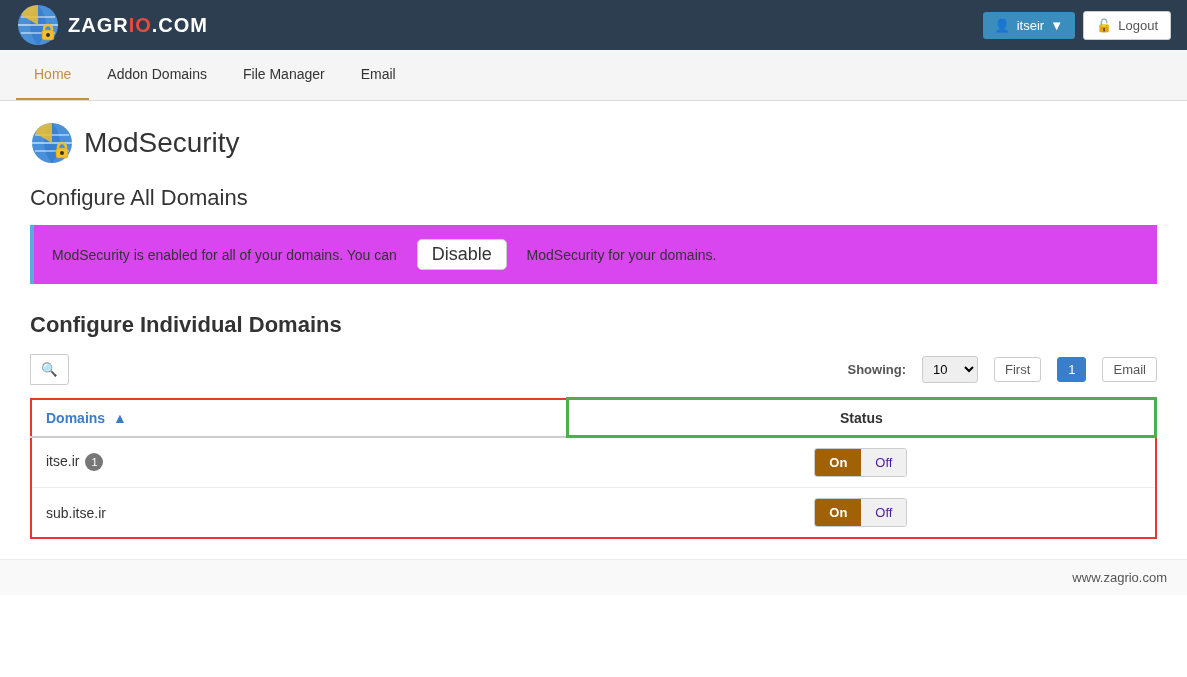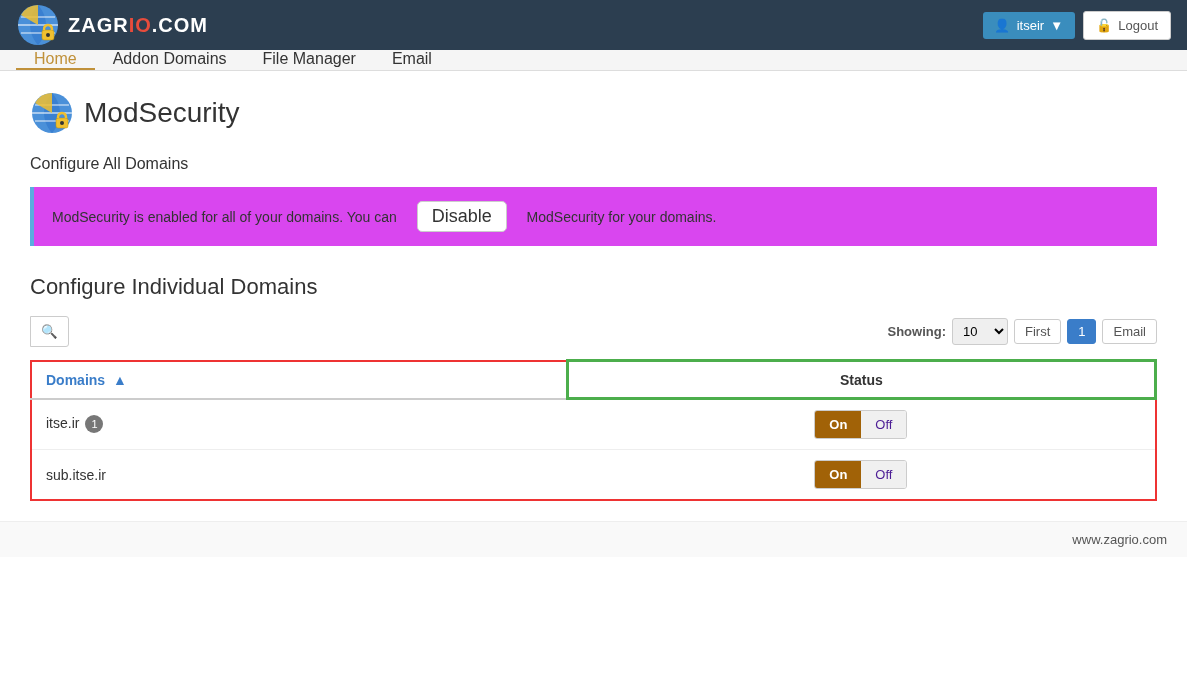--- a/index.html
+++ b/index.html
@@ -62,24 +62,24 @@
     
     .sec-nav {
       background: #f5f5f5;
       border-bottom: 1px solid #ddd;
       padding: 0 16px;
       display: flex;
       gap: 0;
     }
     .sec-nav a {
       display: inline-block;
-      padding: 0 18px;
+      padding: 16px 18px;
       text-decoration: none;
       color: #333;
-      font-size: 16px;
+      font-size: 14px;
       border-bottom: 2px solid transparent;
     }
     .sec-nav a:first-child { color: #c0913a; border-bottom-color: #c0913a; }
 
     
     .main-content {
       padding: 20px 30px;
     }
 
     
@@ -95,21 +95,21 @@
       position: relative;
     }
     .page-title {
       font-size: 28px;
       font-weight: normal;
       color: #333;
     }
 
     
     .section-heading {
-      font-size: 16px;
+      font-size: 22px;
       font-weight: normal;
       color: #333;
       margin-bottom: 14px;
     }
 
     
     .info-box {
       background: #d946ef;
       border-left: 4px solid #5aacdf;
       padding: 14px 18px;
@@ -126,21 +126,21 @@
       padding: 4px 14px;
       border-radius: 5px;
       cursor: pointer;
       font-size: 18px;
       color: #333;
     }
 
     
     .configure-individual-heading {
       font-size: 22px;
-      font-weight: normal;
+      font-weight: bold;
       color: #333;
       margin-bottom: 16px;
     }
 
     
     .search-pagination-row {
       display: flex;
       align-items: center;
       justify-content: space-between;
       margin-bottom: 12px;
@@ -162,21 +162,21 @@
       background: #fff;
       border: 1px solid #ccc;
       padding: 7px 10px;
       border-radius: 0 3px 3px 0;
       cursor: pointer;
       color: #555;
     }
     .pagination-area {
       display: flex;
       align-items: center;
-      gap: 6px;
+      gap: 16px;
       font-size: 13px;
     }
     .showing-label { color: #555; font-weight: bold; }
     .per-page-select {
       border: 1px solid #ccc;
       padding: 4px 6px;
       border-radius: 3px;
       font-size: 13px;
       cursor: pointer;
     }

